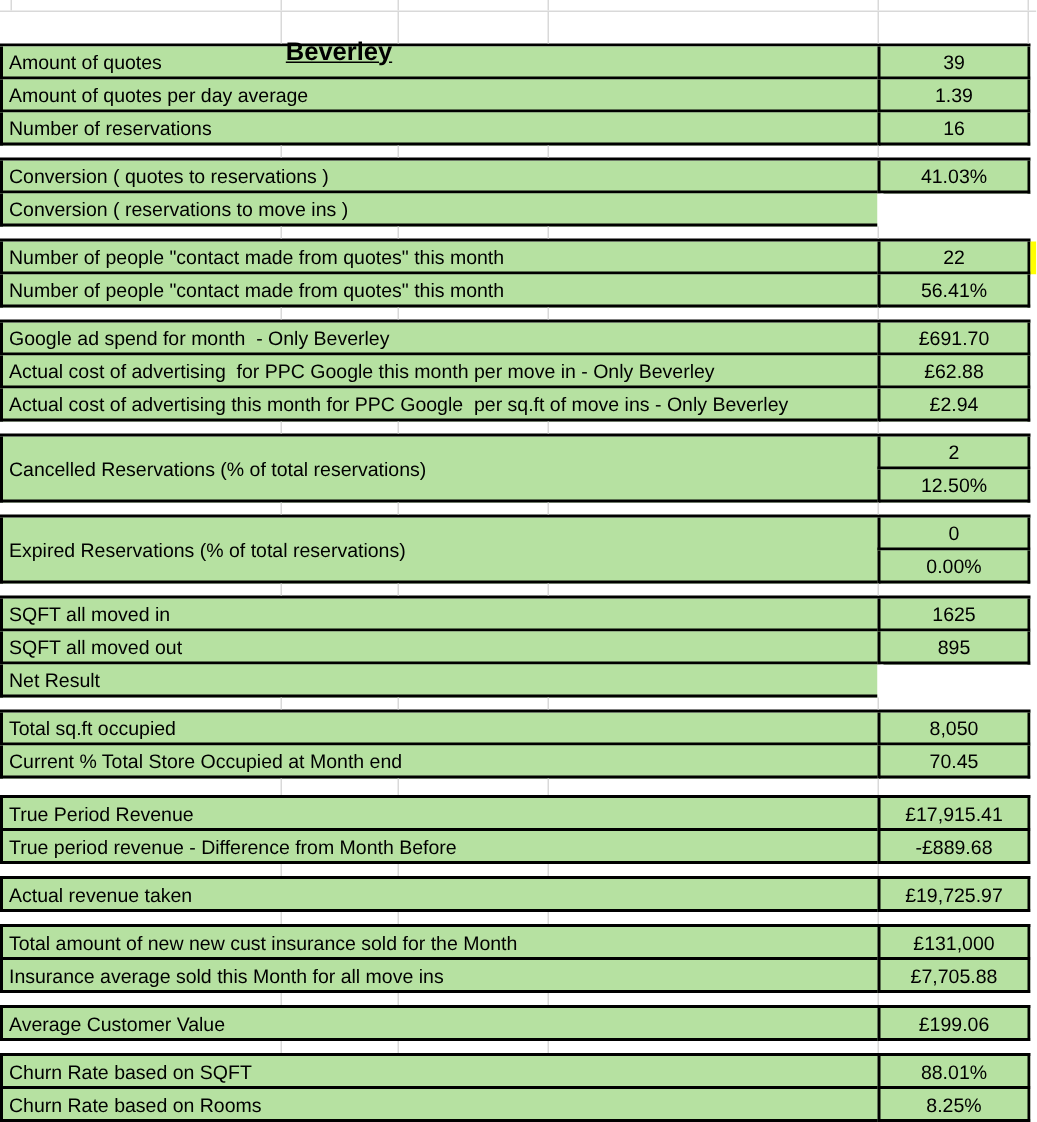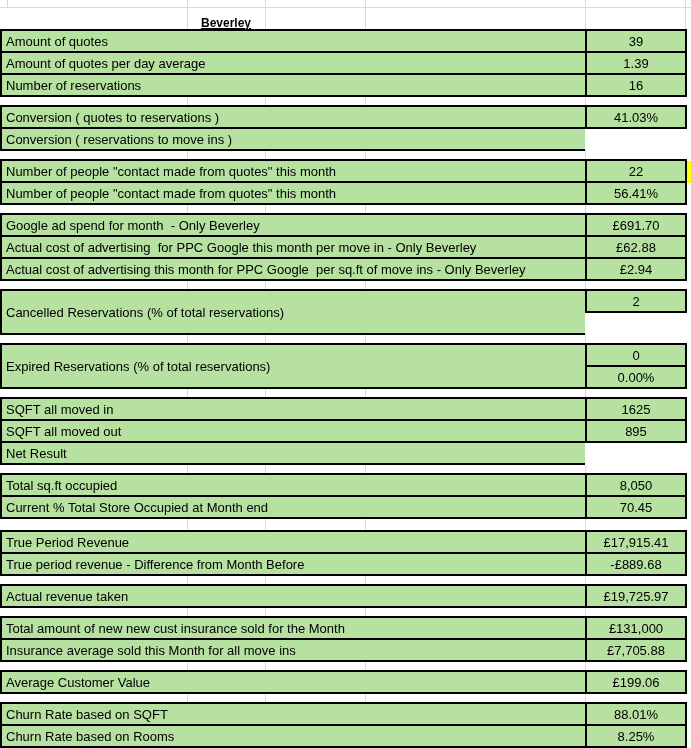--- a/index.html
+++ b/index.html
@@ -5,23 +5,23 @@
   html,body{margin:0;padding:0;background:#fff;}
   .sheet{
     width:691px;height:748px;background:#ffffff;position:relative;overflow:hidden;
     font-family:"Liberation Sans", sans-serif;color:#000;
   }
   
   .toprow1{height:8px;position:relative;border-bottom:1px solid var(--grid);box-sizing:border-box;}
   .toprow2{height:21px;position:relative;}
   .tick{position:absolute;top:0;bottom:0;width:1px;background:var(--grid);}
   .title{
-    position:absolute;left:187px;width:78px;top:4px;height:21px;
+    position:absolute;left:187px;width:78px;top:16px;height:21px;
     display:flex;align-items:center;justify-content:center;
-    font-weight:bold;text-decoration:underline;font-size:12px;
+    font-weight:bold;text-decoration:underline;font-size:17px;
   }
   .table-top{width:687px;height:2px;background:var(--line);}
   
   .row{display:flex;}
   .cell{background:var(--green);box-sizing:border-box;font-size:13px;line-height:1;}
   .lbl{
     width:585px;height:22px;border-left:2px solid var(--line);border-bottom:2px solid var(--line);
     display:flex;align-items:center;padding-left:4px;white-space:pre;overflow:hidden;
   }
   .lbl.merged{height:44px;}
@@ -146,20 +146,21 @@
           <div class="tick" style="left: 265px;"></div>
           <div class="tick" style="left: 365px;"></div>
           <div class="tick" style="left: 585px;"></div>
         </div>
         <div class="sliver"></div>
       </div>
       <div class="row">
         <div class="cell lbl merged">Cancelled Reservations (% of total reservations)</div>
         <div class="valcol">
           <div class="cell val">2</div>
+          <div class="cell val">12.50%</div>
         </div>
         <div class="sliver"></div>
       </div>
       <div class="row gap">
         <div class="gap-inner">
           <div class="tick" style="left: 187px;"></div>
           <div class="tick" style="left: 265px;"></div>
           <div class="tick" style="left: 365px;"></div>
           <div class="tick" style="left: 585px;"></div>
         </div>

